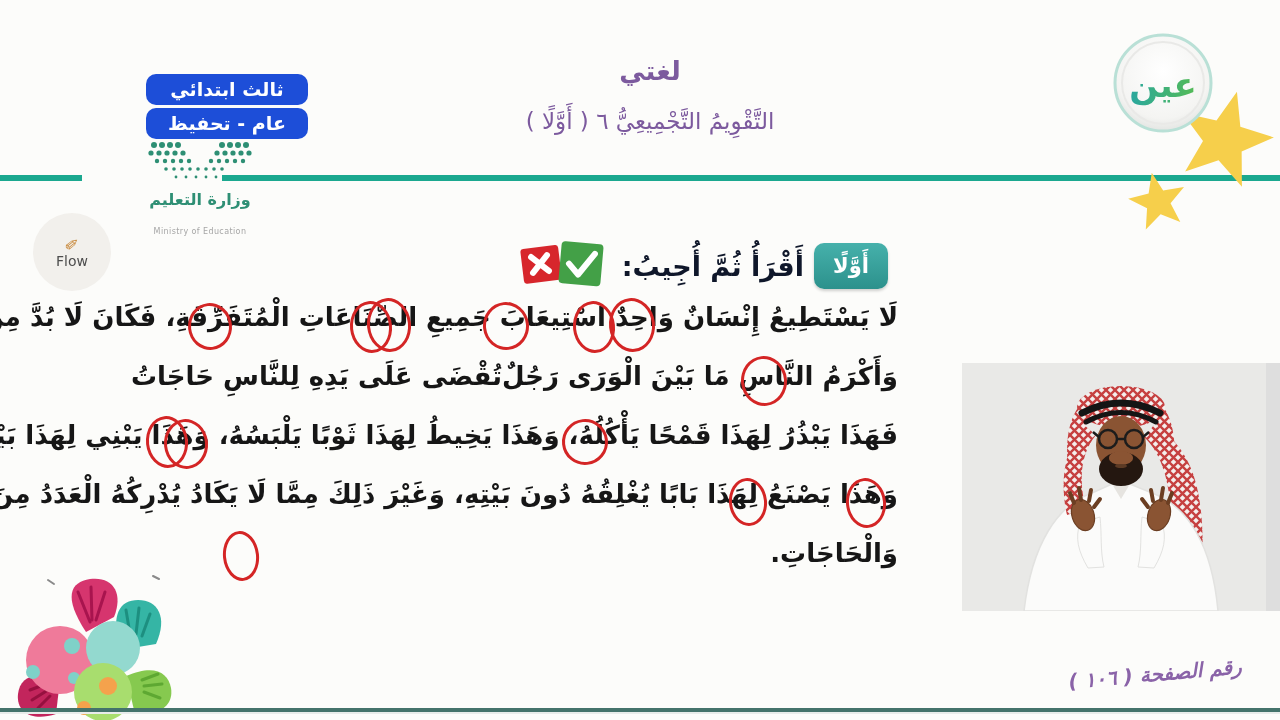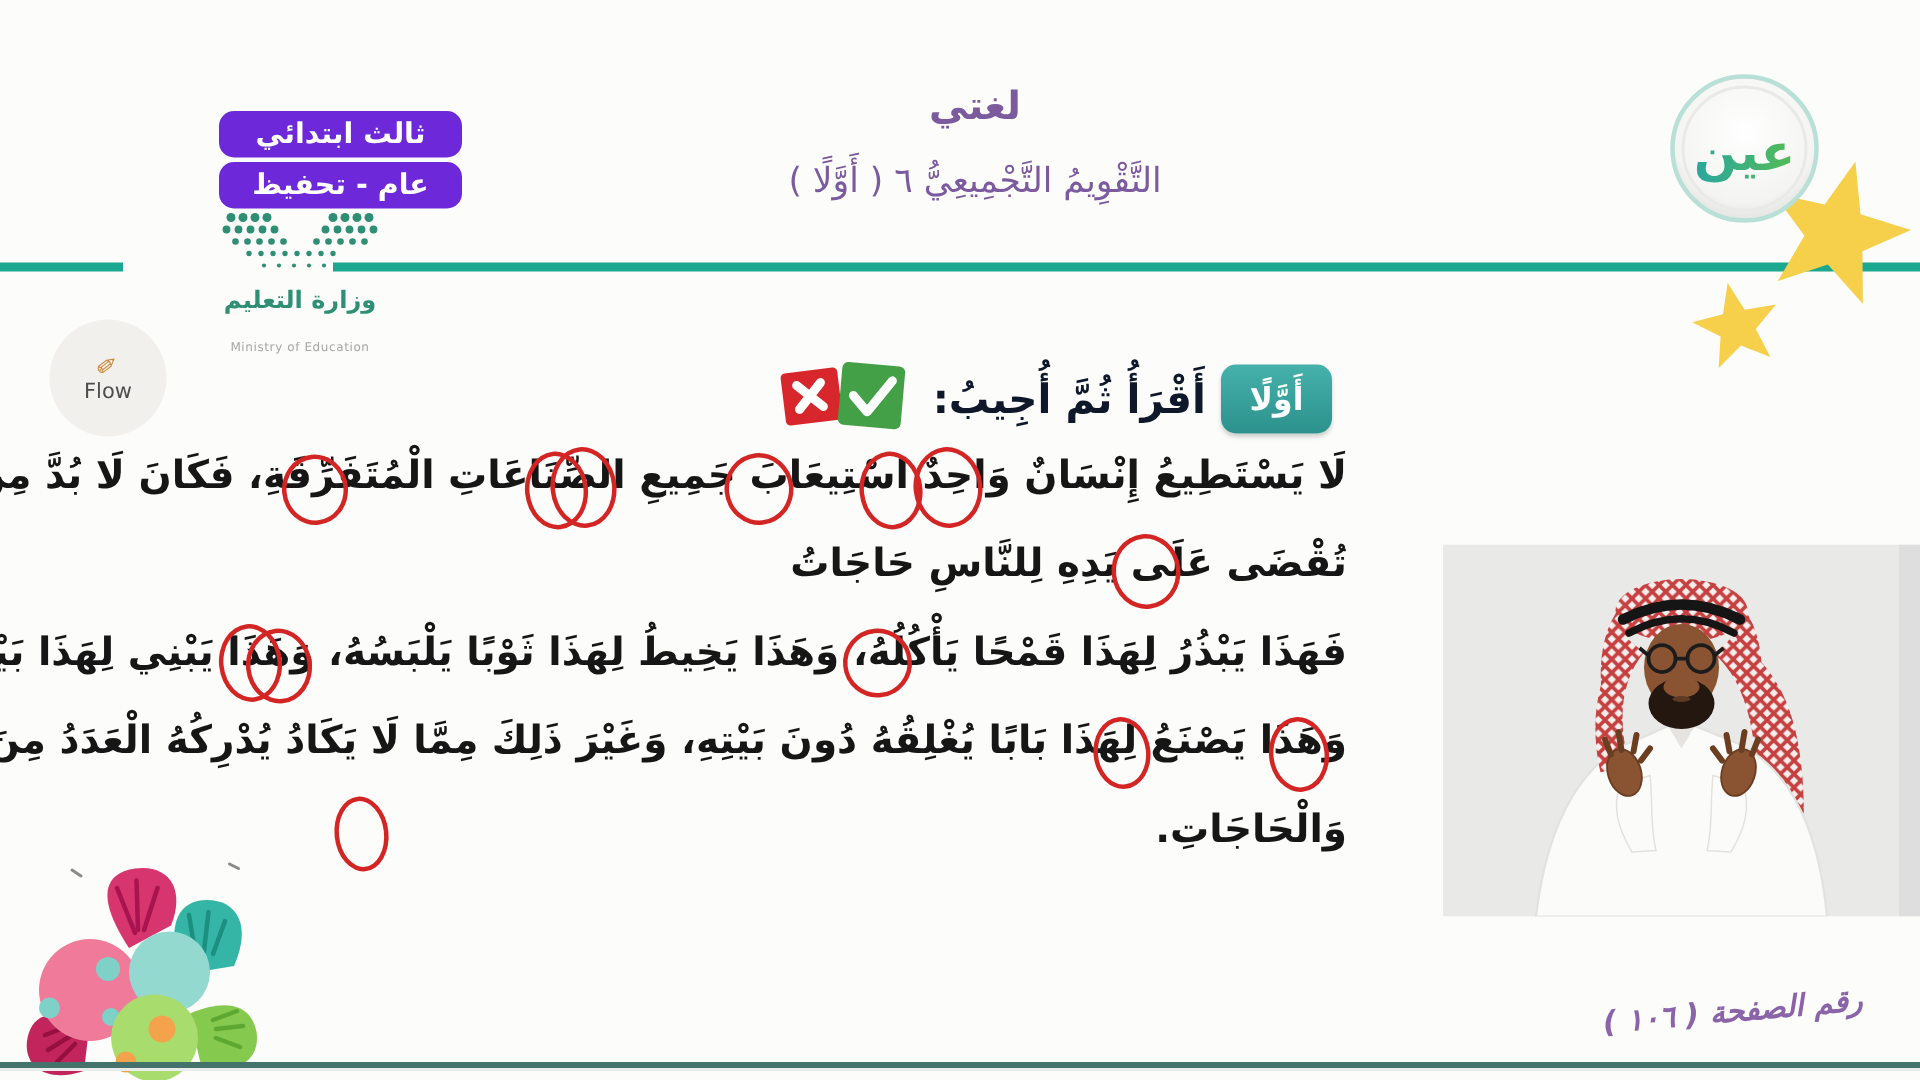--- a/index.html
+++ b/index.html
@@ -9,31 +9,31 @@
     font-family:"DejaVu Sans",sans-serif;
   }
   
   .top-line-left{position:absolute;left:0;top:175px;width:82px;height:6px;background:#1ba88f;}
   .top-line-right{position:absolute;left:222px;top:175px;width:1058px;height:6px;background:#1ba88f;}
   .bottom-line{position:absolute;left:0;top:708px;width:1280px;height:4px;background:#44736b;border-bottom:2px solid #e8ecea;}
 
   
   .badges{position:absolute;left:146px;top:74px;width:162px;display:flex;flex-direction:column;gap:3px;}
   .badge{
-    height:31px;line-height:31px;border-radius:10px;background:#6d28d9;
+    height:31px;line-height:31px;border-radius:10px;background:#1d4ed8;
     color:#fff;font-weight:700;font-size:19px;text-align:center;direction:rtl;
   }
 
   
   .title-block{position:absolute;left:430px;top:56px;width:440px;text-align:center;direction:rtl;color:#7c5a9e;}
   .subject-title{font-size:26px;font-weight:700;}
   .lesson-title{font-size:23px;font-weight:400;margin-top:22px;}
 
   
-  .ain{position:absolute;left:1080px;top:36px;width:200px;height:220px;}
+  .ain{position:absolute;left:1080px;top:20px;width:200px;height:220px;}
 
   
   .ministry{position:absolute;left:140px;top:140px;width:120px;text-align:center;}
   .ministry-name{color:#2e8f74;font-weight:700;font-size:16px;direction:rtl;margin-top:2px;}
   .ministry-name-en{color:#a6a6a6;font-size:8px;letter-spacing:.4px;margin-top:18px;}
 
   
   .flow{
     position:absolute;left:33px;top:213px;width:78px;height:78px;border-radius:50%;
     background:#f2f0ec;display:flex;flex-direction:column;align-items:center;justify-content:center;
@@ -196,20 +196,21 @@
           <rect x="44" y="5" width="42" height="42" rx="4" fill="#43a047"></rect>
           <path d="M53 27 L63 37 L78 15" fill="none" stroke="#ffffff" stroke-width="6" stroke-linecap="round" stroke-linejoin="round"></path>
         </g>
       </svg>
     </span>
   </div>
 
   <div class="passage" dir="rtl">
     <div class="pline">لَا يَسْتَطِيعُ إِنْسَانٌ وَاحِدٌ اسْتِيعَابَ جَمِيعِ الصِّنَاعَاتِ الْمُتَفَرِّقَةِ، فَكَانَ لَا بُدَّ مِنْ أَنْ</div>
     <div class="pline verse">
+      <span>وَأَكْرَمُ النَّاسِ مَا بَيْنَ الْوَرَى رَجُلٌ</span>
       <span>تُقْضَى عَلَى يَدِهِ لِلنَّاسِ حَاجَاتُ</span>
     </div>
     <div class="pline">فَهَذَا يَبْذُرُ لِهَذَا قَمْحًا يَأْكُلُهُ، وَهَذَا يَخِيطُ لِهَذَا ثَوْبًا يَلْبَسُهُ، وَهَذَا يَبْنِي لِهَذَا بَيْتًا يَسْكُنُهُ،</div>
     <div class="pline">وَهَذَا يَصْنَعُ لِهَذَا بَابًا يُغْلِقُهُ دُونَ بَيْتِهِ، وَغَيْرَ ذَلِكَ مِمَّا لَا يَكَادُ يُدْرِكُهُ الْعَدَدُ مِنَ الصِّنَاعَاتِ</div>
     <div class="pline">وَالْحَاجَاتِ.</div>
   </div>
 
   <div id="circles">
       <div class="red-circle" style="left: 188px; top: 303px; width: 38px; height: 41px; border-color: rgb(212, 37, 37);"></div>
       <div class="red-circle" style="left: 350px; top: 301px; width: 36px; height: 46px; border-color: rgb(212, 37, 37);"></div>

